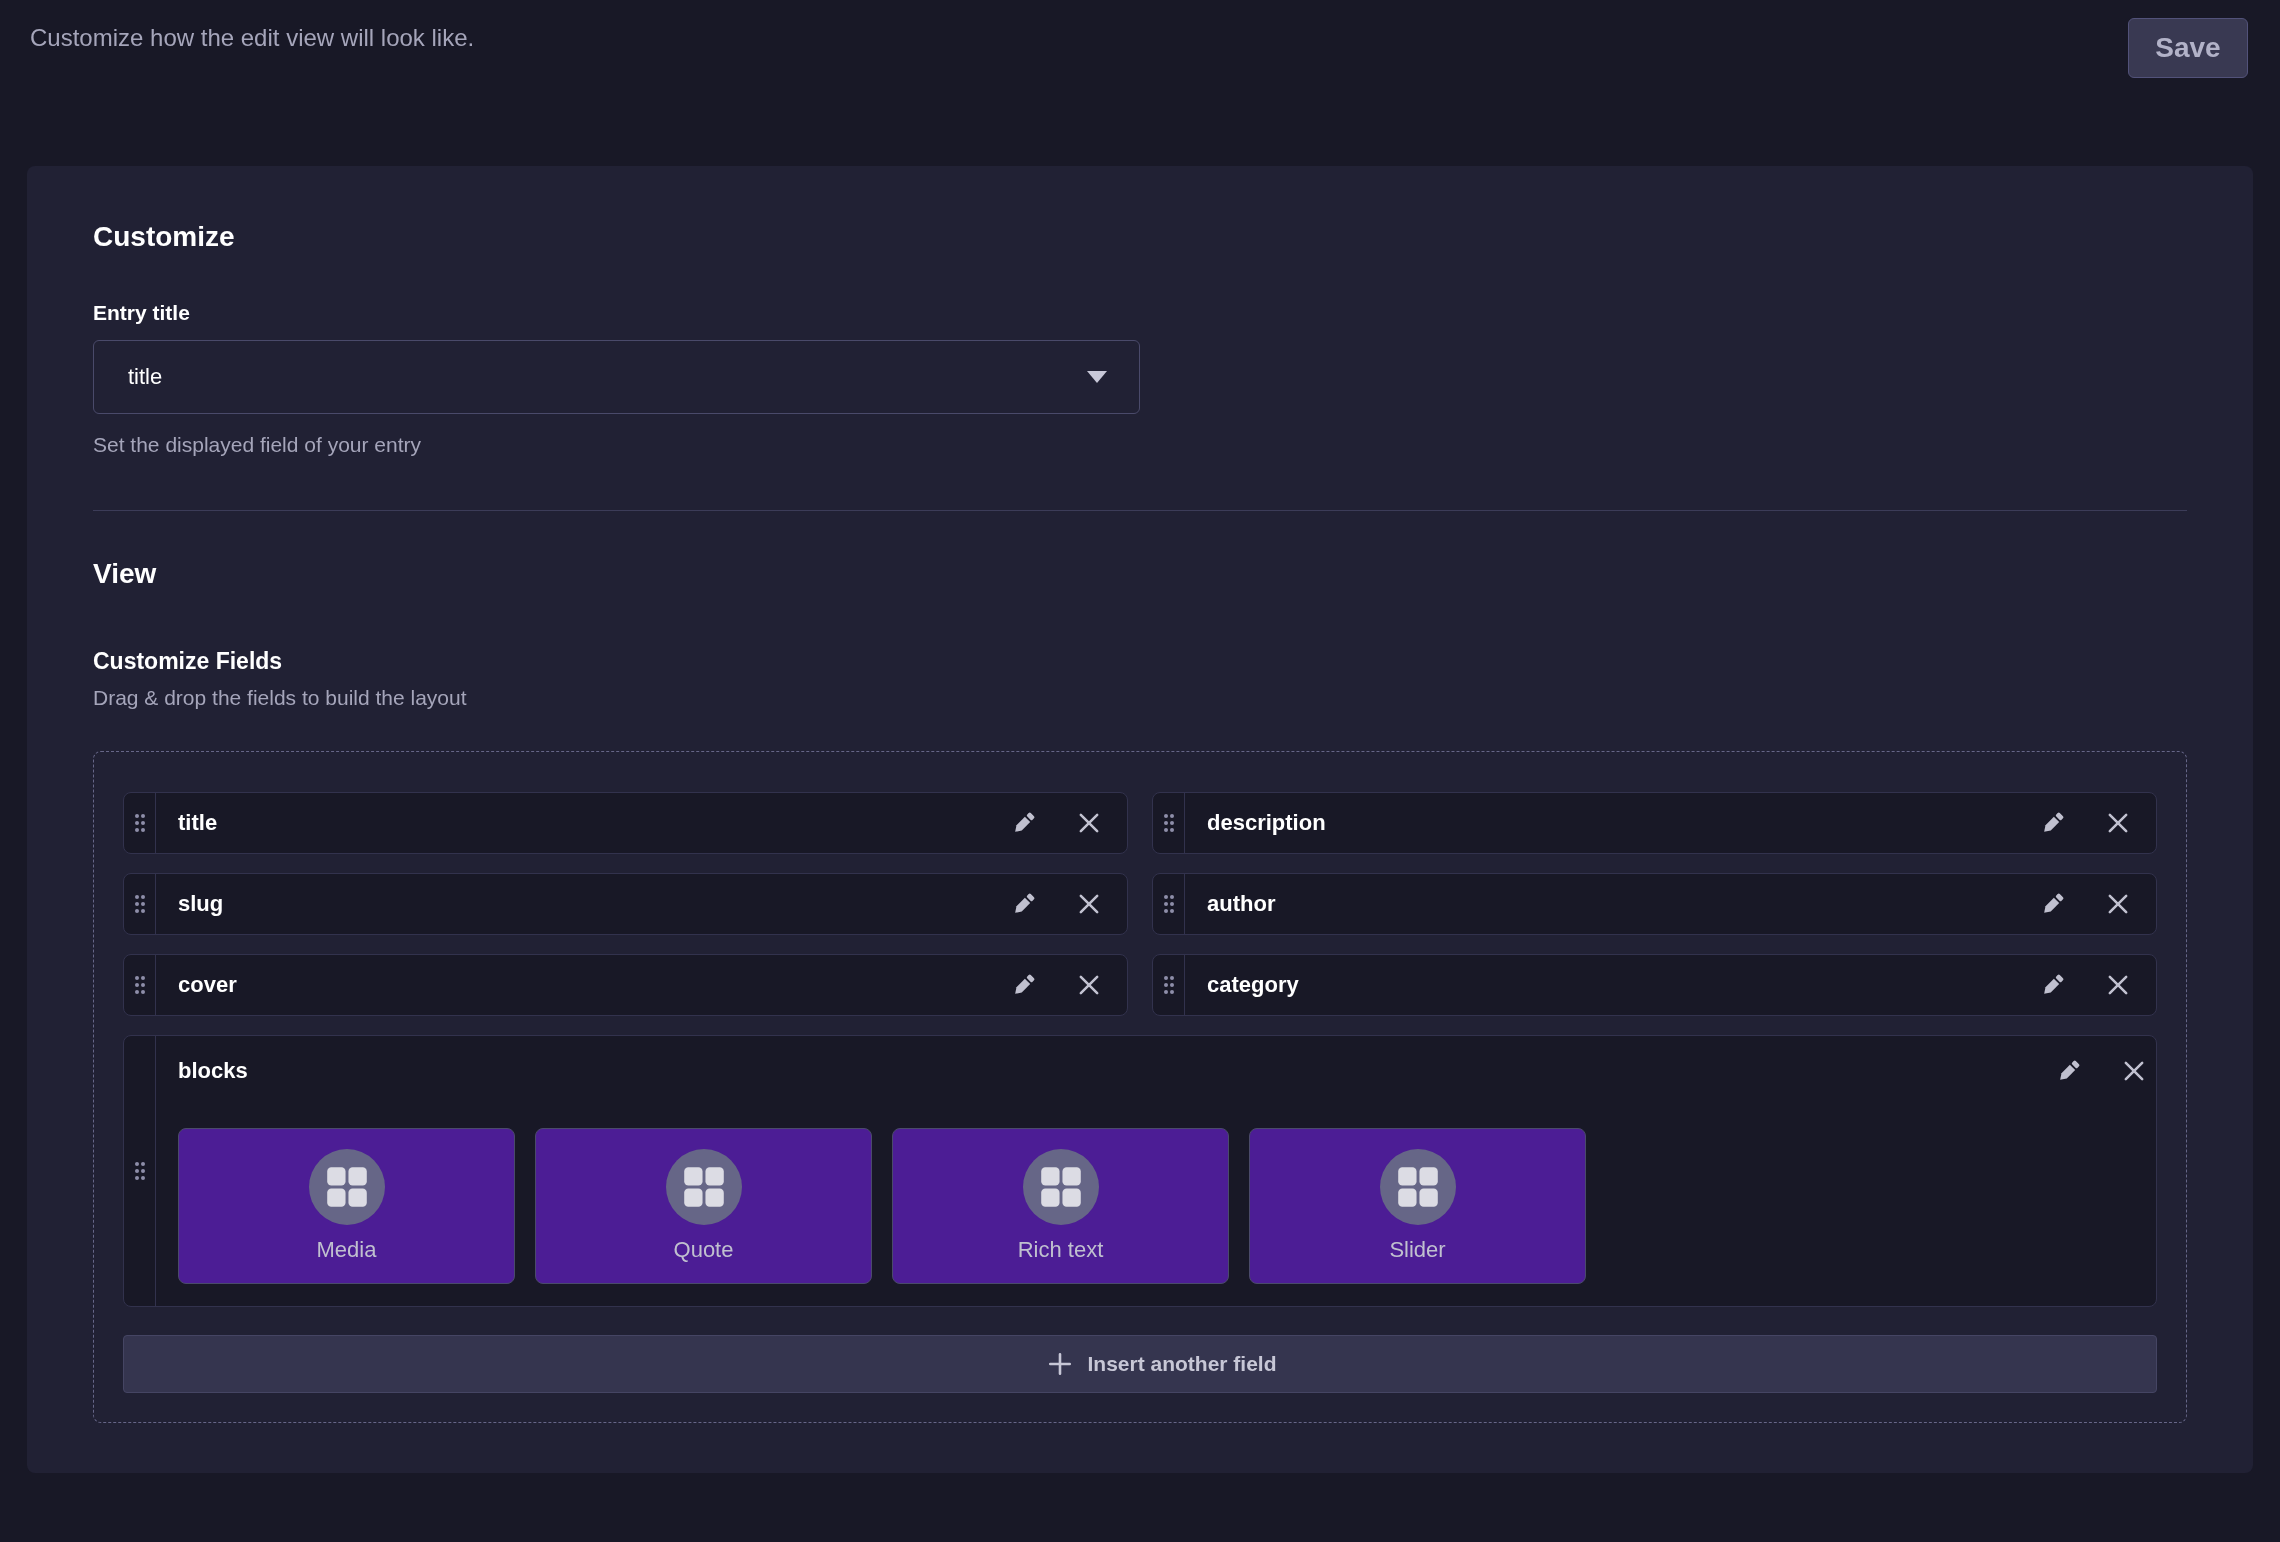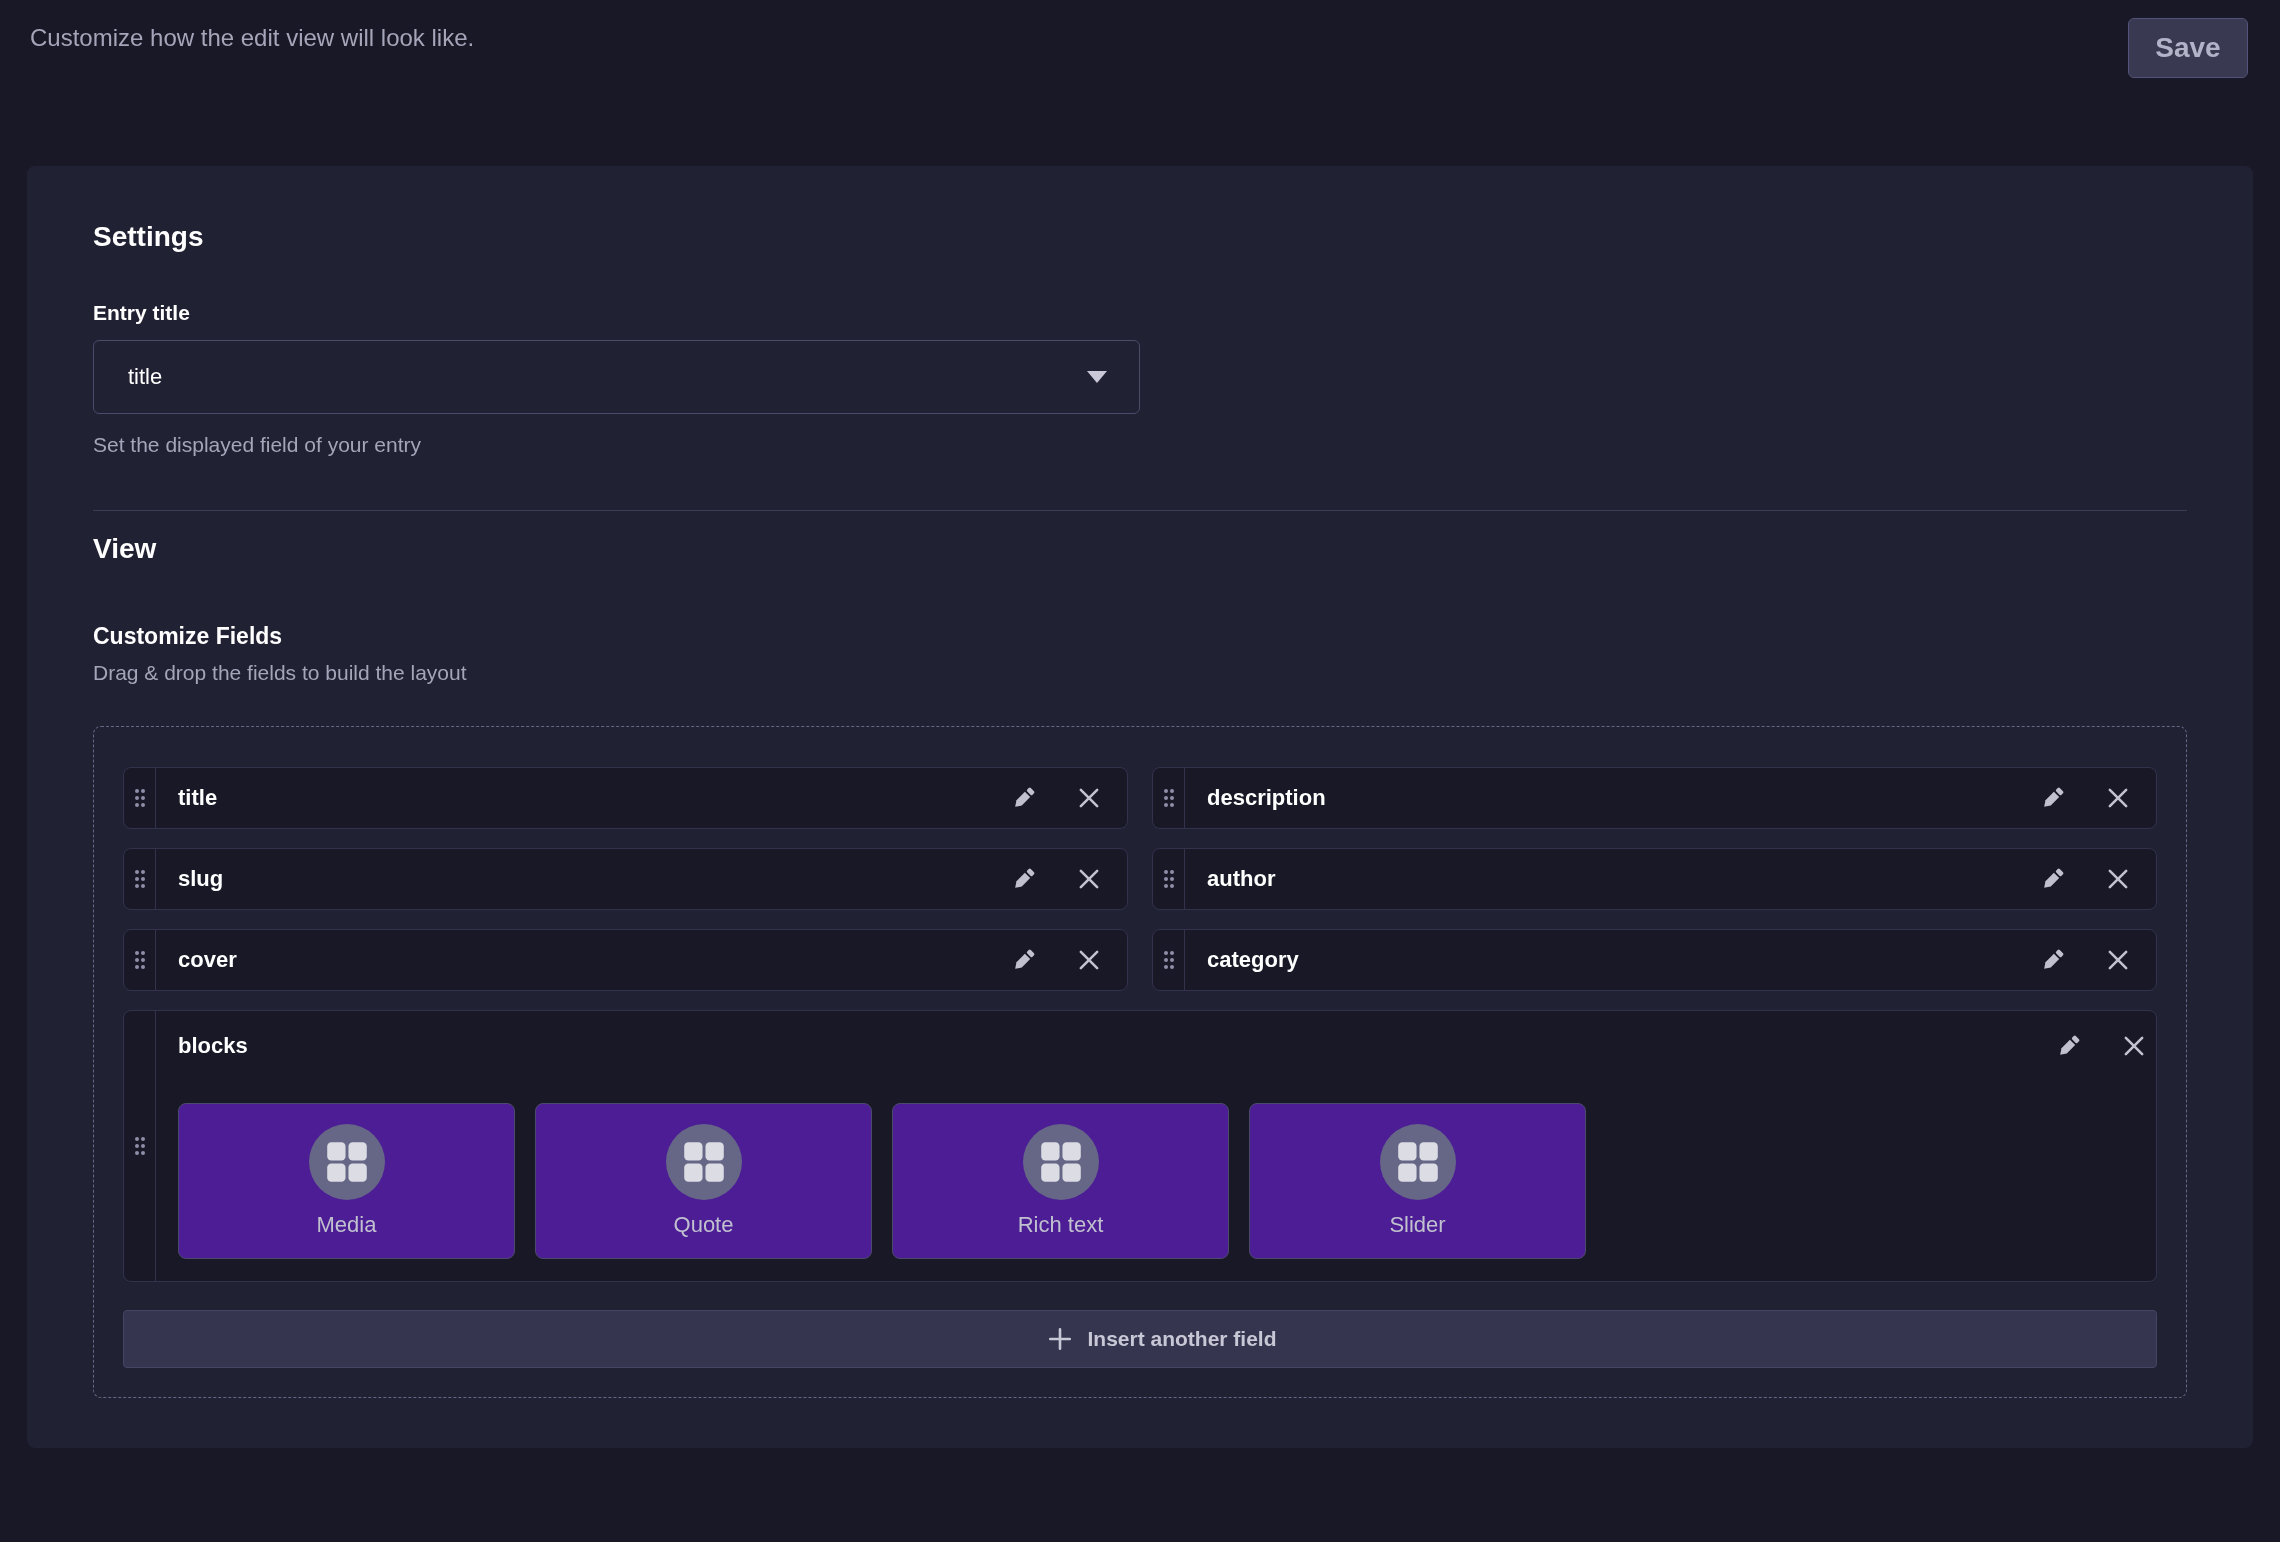--- a/index.html
+++ b/index.html
@@ -47,21 +47,21 @@
     display: flex; align-items: center; justify-content: space-between;
     padding: 0 30px 0 34px;
     cursor: pointer;
   }
   .select-value { color: #ffffff; font-size: 22px; }
   .hint-text { margin-top: 18px; color: #a5a5ba; font-size: 21px; line-height: 26px; }
 
   .divider { margin-top: 52px; border: none; border-top: 1px solid #3c3c58; height: 0; }
 
   
-  .view-heading { margin-top: 21px; }
+  .view-heading { margin-top: 46px; }
   .displayed-fields-label { margin-top: 56px; color: #ffffff; font-size: 23px; font-weight: 700; line-height: 28px; }
   .displayed-fields-hint { margin-top: 10px; color: #a5a5ba; font-size: 21px; line-height: 26px; }
 
   
   .dropzone {
     margin-top: 40px;
     border: 1px dashed #666687;
     border-radius: 8px;
     padding: 40px 29px 29px 29px;
   }
@@ -132,21 +132,21 @@
 </head>
 <body>
 
 <header class="page-header">
   <div class="page-subtitle">Customize how the edit view will look like.</div>
   <button class="save-btn">Save</button>
 </header>
 
 <main class="card">
 
-  <h2 class="section-heading">Settings</h2>
+  <h2 class="section-heading">Customize</h2>
 
   <div class="entry-title-block">
     <div class="field-label-sm">Entry title</div>
     <div class="select">
       <span class="select-value">title</span>
       <svg class="caret" width="24" height="14" viewBox="0 0 24 14">
         <path d="M2 1 H22 L12 13 Z" fill="#c8c8d8"></path>
       </svg>
     </div>
     <div class="hint-text">Set the displayed field of your entry</div>

